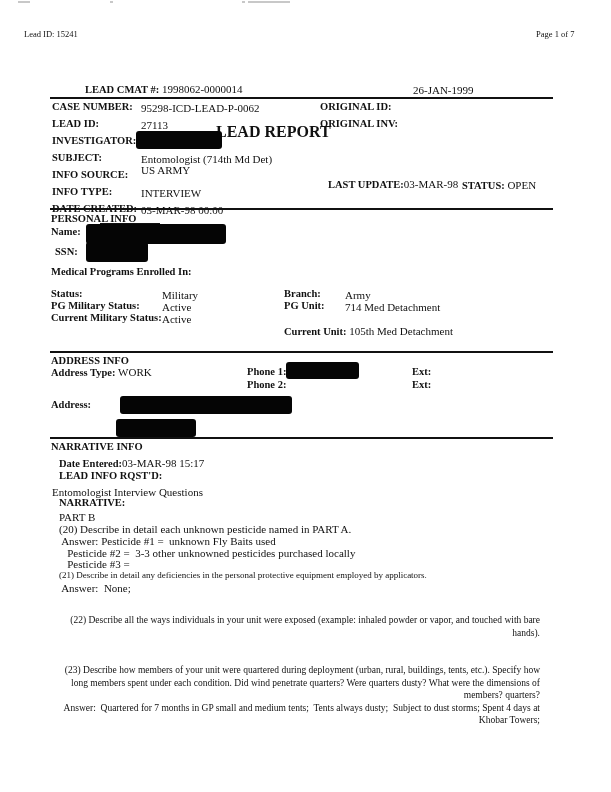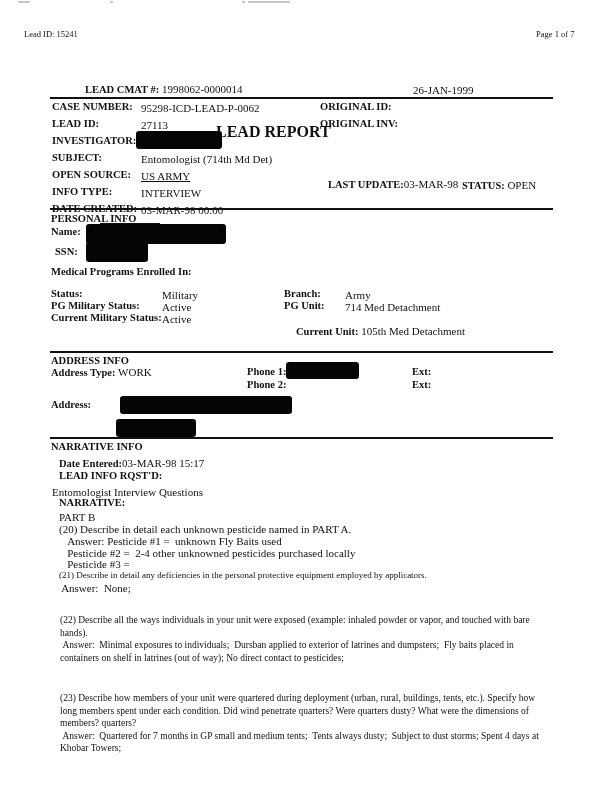--- a/index.html
+++ b/index.html
@@ -10,21 +10,21 @@
     }
     .abs { position: absolute; white-space: nowrap; }
     .b { font-weight: bold; }
     .tiny { font-size: 8.5px; }
     .sm { font-size: 11px; }
     .md { font-size: 10.5px; }
     .rule { position: absolute; background: #111; }
     .redact { position: absolute; background: #050505; border-radius: 3px; }
     .scan-mark { position: absolute; background: #c8c8c8; height: 2px; top: 1px; }
     .narr { position: absolute; left: 60px; width: 480px; font-size: 9.5px; line-height: 12.5px; }
-    .narr p { margin: 0; white-space: normal; }
+    .narr p { margin: 0; white-space: normal; text-align: right; }
   </style>
 </head>
 <body>
 
 <div class="scan-mark" style="left:18px;width:12px;"></div>
 <div class="scan-mark" style="left:110px;width:3px;"></div>
 <div class="scan-mark" style="left:242px;width:3px;"></div>
 <div class="scan-mark" style="left:248px;width:42px;"></div>
 
 <div class="abs tiny" style="left:24px;top:29px;">Lead ID: 15241</div>
@@ -45,22 +45,22 @@
 
 <div class="abs md b" style="left:52px;top:118px;">LEAD ID:</div>
 <div class="abs sm" style="left:141px;top:119px;">27113</div>
 
 <div class="abs md b" style="left:52px;top:135px;">INVESTIGATOR:</div>
 <div class="redact" style="left:136px;top:131px;width:86px;height:18px;"></div>
 
 <div class="abs md b" style="left:52px;top:152px;">SUBJECT:</div>
 <div class="abs sm" style="left:141px;top:153px;">Entomologist (714th Md Det)</div>
 
-<div class="abs md b" style="left:52px;top:169px;">OPEN SOURCE:</div>
-<div class="abs sm" style="left:141px;top:170px;text-decoration:underline;">US ARMY</div>
+<div class="abs md b" style="left:52px;top:169px;">INFO SOURCE:</div>
+<div class="abs sm" style="left:141px;top:164px;">US ARMY</div>
 
 <div class="abs md b" style="left:52px;top:186px;">INFO TYPE:</div>
 <div class="abs sm" style="left:141px;top:187px;">INTERVIEW</div>
 
 <div class="abs md b" style="left:52px;top:203px;">DATE CREATED:</div>
 <div class="abs sm" style="left:141px;top:204px;">03-MAR-98 00:00</div>
 
 <div class="abs md b" style="left:320px;top:101px;">ORIGINAL ID:</div>
 <div class="abs md b" style="left:320px;top:118px;">ORIGINAL INV:</div>
 
@@ -87,21 +87,21 @@
 <div class="abs sm" style="left:162px;top:289px;">Military</div>
 <div class="abs md b" style="left:51px;top:300px;">PG Military Status:</div>
 <div class="abs sm" style="left:162px;top:301px;">Active</div>
 <div class="abs md b" style="left:51px;top:312px;">Current Military Status:</div>
 <div class="abs sm" style="left:162px;top:313px;">Active</div>
 
 <div class="abs md b" style="left:284px;top:288px;">Branch:</div>
 <div class="abs sm" style="left:345px;top:289px;font-family:Liberation Serif, serif;">Army</div>
 <div class="abs md b" style="left:284px;top:300px;">PG Unit:</div>
 <div class="abs sm" style="left:345px;top:301px;">714 Med Detachment</div>
-<div class="abs md" style="left:296px;top:325px;text-align:center;">
+<div class="abs md" style="left:284px;top:325px;text-align:center;">
   <span class="b">Current Unit:</span>
   <span class="sm">105th Med Detachment</span>
 </div>
 
 <div class="rule" style="left:50px;top:351px;width:503px;height:2px;"></div>
 
 <div class="abs md b" style="left:51px;top:355px;">ADDRESS INFO</div>
 <div class="abs md" style="left:51px;top:366px;">
   <span class="b">Address Type:</span>
   <span class="sm" style="margin-left:0;">WORK</span>
@@ -121,27 +121,26 @@
 <div class="abs md b" style="left:51px;top:441px;">NARRATIVE INFO</div>
 <div class="abs md" style="left:59px;top:457px;">
   <span class="b">Date Entered:</span><span class="sm">03-MAR-98 15:17</span>
 </div>
 <div class="abs md b" style="left:59px;top:470px;">LEAD INFO RQST'D:</div>
 <div class="abs sm" style="left:52px;top:486px;">Entomologist Interview Questions</div>
 <div class="abs md b" style="left:59px;top:497px;">NARRATIVE:</div>
 
 <div class="abs sm" style="left:59px;top:511px;">PART B</div>
 <div class="abs sm" style="left:59px;top:523px;">(20)  Describe in detail each unknown pesticide named in PART A.</div>
-<div class="abs sm" style="left:65px;top:535px;white-space:pre;text-align:center;"> Answer: Pesticide #1 =  unknown Fly Baits used</div>
-<div class="abs sm" style="left:59px;top:547px;white-space:pre;">   Pesticide #2 =  2-4 other unknowned pesticides purchased locally</div>
+<div class="abs sm" style="left:59px;top:535px;white-space:pre;text-align:center;"> Answer: Pesticide #1 =  unknown Fly Baits used</div>
+<div class="abs sm" style="left:59px;top:547px;white-space:pre;">   Pesticide #2 =  3-3 other unknowned pesticides purchased locally</div>
 <div class="abs sm" style="left:59px;top:558px;white-space:pre;">   Pesticide #3 =</div>
 <div class="abs sm" style="left:59px;top:570px;font-size:9px;text-align:center;">(21)  Describe in detail any deficiencies in the personal protective equipment employed by applicators.</div>
 <div class="abs sm" style="left:59px;top:582px;white-space:pre;"> Answer:  None;</div>
 
 <div class="narr" style="top:614px;">
   <p>(22)  Describe all the ways individuals in your unit were exposed (example: inhaled powder or vapor, and touched with bare hands).</p>
-  <p style="white-space:pre-wrap;"> Answer:  Minimal exposures to individuals;  Dursban applied to exterior of latrines and dumpsters;  Fly baits placed in containers on shelf in latrines (out of way); No direct contact to pesticides;</p>
 </div>
 
-<div class="narr" style="top:692px;">
+<div class="narr" style="top:664px;">
   <p>(23)  Describe how members of your unit were quartered during deployment (urban, rural, buildings, tents, etc.). Specify how long members spent under each condition.  Did wind penetrate quarters?  Were quarters dusty?  What were the dimensions of members? quarters?</p>
   <p style="white-space:pre-wrap;"> Answer:  Quartered for 7 months in GP small and medium tents;  Tents always dusty;  Subject to dust storms; Spent 4 days at Khobar Towers;</p>
 </div>
 
 </body></html>

